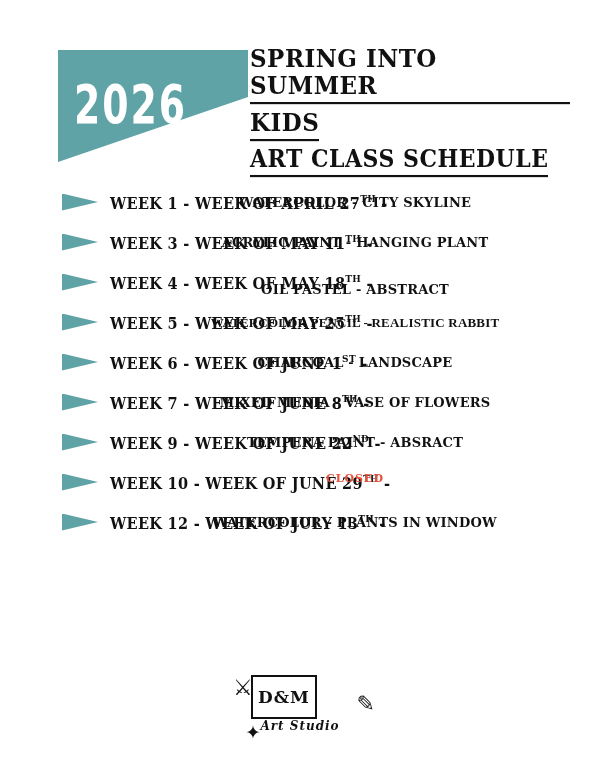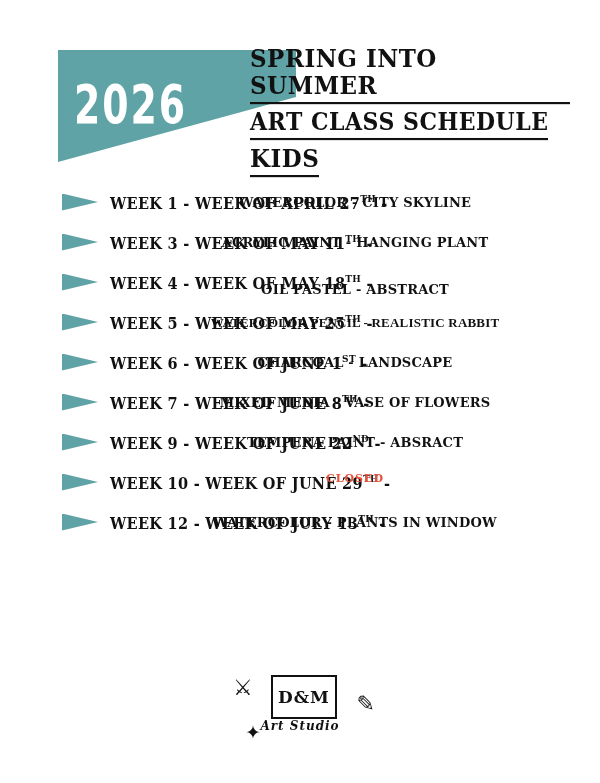--- a/index.html
+++ b/index.html
@@ -21,21 +21,20 @@
     position: relative;
     height: 165px;
     margin-top: 28px;
   }
   .banner {
     position: absolute;
     left: 58px;
     top: 22px;
     width: 190px;
     height: 112px;
-    padding-left: 48px;
   }
   .banner .flag {
     position: absolute;
     left: 0;
     top: 0;
     width: 100%;
     height: 100%;
     background: #5fa3a6;
     clip-path: polygon(0 0, 100% 0, 100% 42%, 0 100%);
   }
@@ -153,21 +152,21 @@
     align-items: center;
     justify-content: center;
   }
   .logo-inner {
     position: relative;
     width: 170px;
     height: 92px;
   }
   .logo-box {
     position: absolute;
-    left: 56px;
+    left: 36px;
     top: 4px;
     width: 62px;
     height: 40px;
     border: 2px solid #111111;
     display: flex;
     align-items: center;
     justify-content: center;
     font-family: "DejaVu Serif", serif;
     font-weight: bold;
     font-size: 17px;
@@ -200,22 +199,22 @@
 
 <div class="header">
 
   <div class="banner">
     <div class="flag"></div>
     <div class="year">2026</div>
   </div>
 
   <div class="title-block">
     <div><span class="title-line l1">Spring into Summer</span></div>
+    <div><span class="title-line l2">Kids</span></div>
     <div><span class="title-line l3">Art Class Schedule</span></div>
-    <div><span class="title-line l2">Kids</span></div>
   </div>
 
 </div>
 
 <div class="schedule" id="schedule-list">
     <div class="row">
       <div class="arrow"></div>
       <div class="week"><span>Week 1 - week of April 27</span><sup>th</sup><span> -</span></div>
       <div class="detail-wrap">
         <div class="detail" style="top: 13px;">Watercolor - City Skyline</div>

